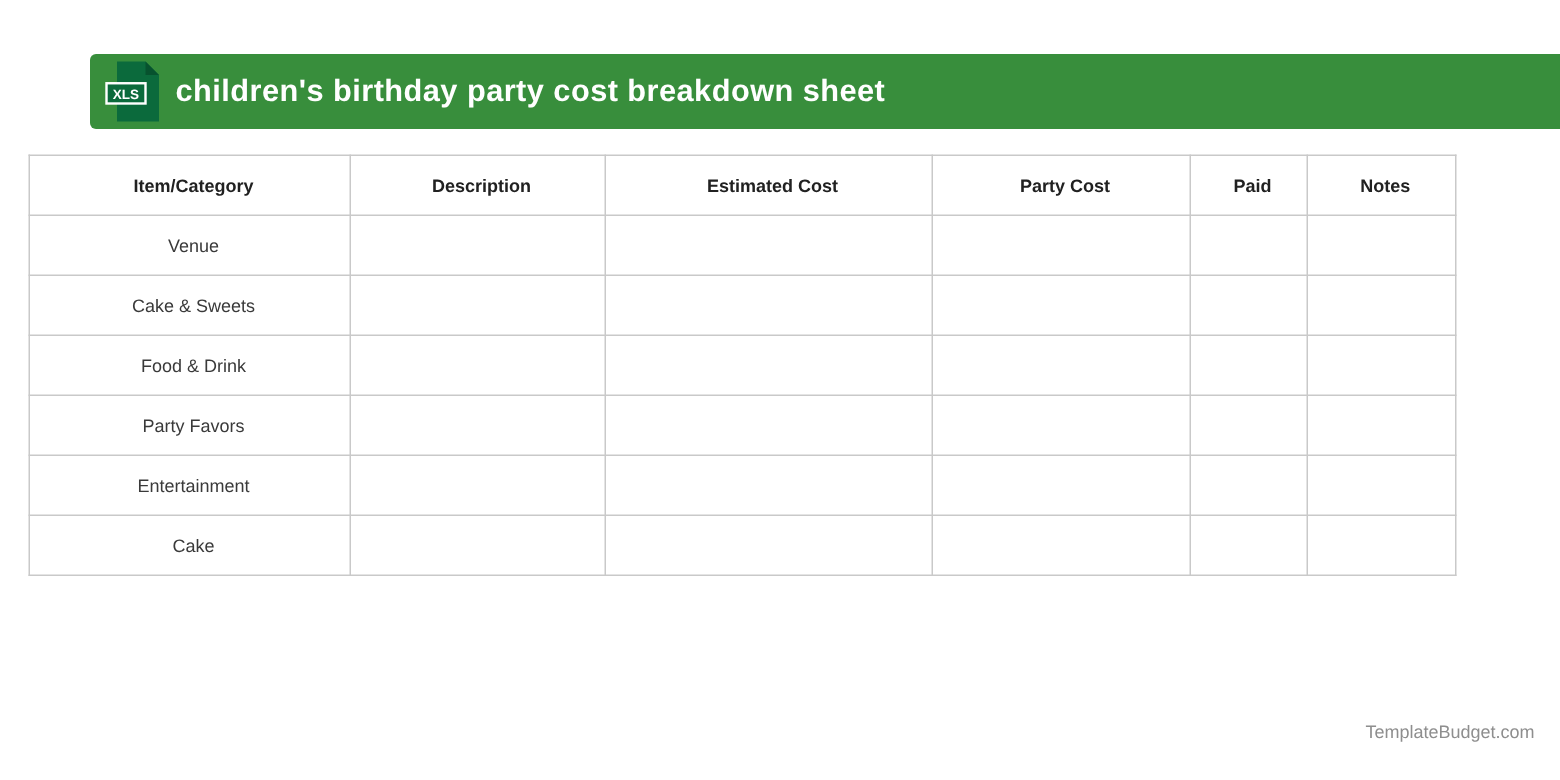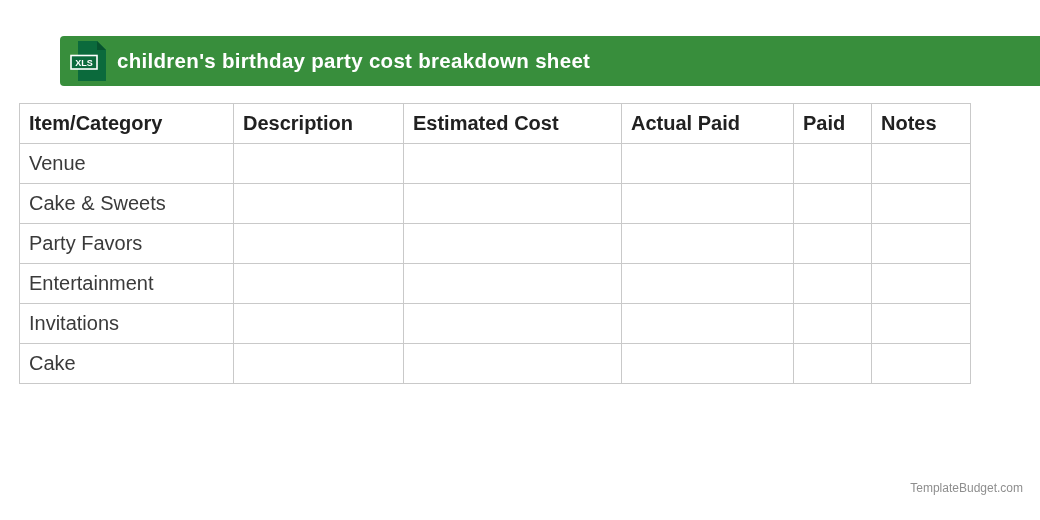--- a/index.html
+++ b/index.html
@@ -53,22 +53,22 @@
     top: 103px;
     width: 951px;
     border-collapse: collapse;
     table-layout: fixed;
   }
   .cost-table th,
   .cost-table td {
     border: 1px solid #c9c9c9;
     height: 39px;
     padding: 0 4px 0 9px;
-    font-size: 20px;
-    text-align: left;
+    font-size: 12px;
+    text-align: center;
     vertical-align: middle;
     color: #3a3a3a;
     overflow: hidden;
     white-space: nowrap;
   }
   .cost-table th {
     font-weight: bold;
     color: #212121;
   }
 
@@ -106,36 +106,44 @@
       <col style="width:218px">
       <col style="width:172px">
       <col style="width:78px">
       <col style="width:99px">
     </colgroup>
     <thead>
       <tr>
         <th>Item/Category</th>
         <th>Description</th>
         <th>Estimated Cost</th>
-        <th>Actual Paid</th>
+        <th>Party Cost</th>
         <th>Paid</th>
         <th>Notes</th>
       </tr>
     </thead>
     <tbody>
       <tr>
         <td>Venue</td>
         <td></td>
         <td></td>
         <td></td>
         <td></td>
         <td></td>
       </tr>
       <tr>
         <td>Cake &amp; Sweets</td>
+        <td></td>
+        <td></td>
+        <td></td>
+        <td></td>
+        <td></td>
+      </tr>
+      <tr>
+        <td>Food &amp; Drink</td>
         <td></td>
         <td></td>
         <td></td>
         <td></td>
         <td></td>
       </tr>
       <tr>
         <td>Party Favors</td>
         <td></td>
         <td></td>
@@ -145,28 +153,20 @@
       </tr>
       <tr>
         <td>Entertainment</td>
         <td></td>
         <td></td>
         <td></td>
         <td></td>
         <td></td>
       </tr>
       <tr>
-        <td>Invitations</td>
-        <td></td>
-        <td></td>
-        <td></td>
-        <td></td>
-        <td></td>
-      </tr>
-      <tr>
         <td>Cake</td>
         <td></td>
         <td></td>
         <td></td>
         <td></td>
         <td></td>
       </tr>
     </tbody>
   </table>
 

